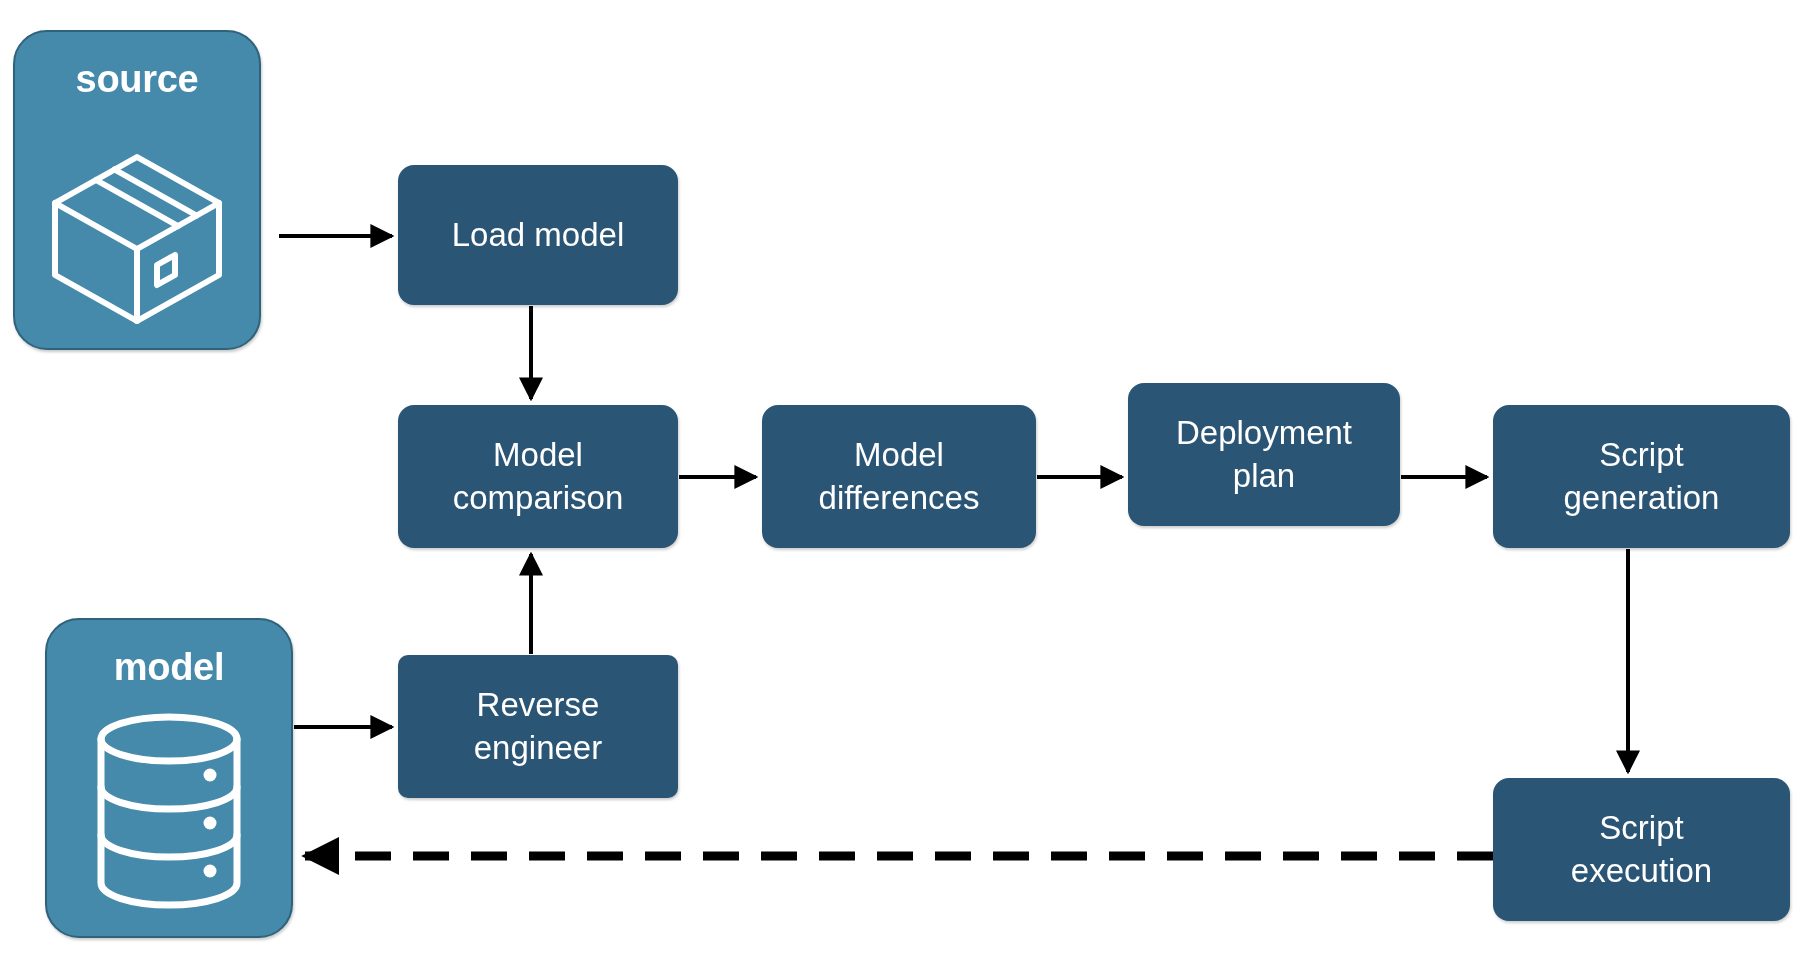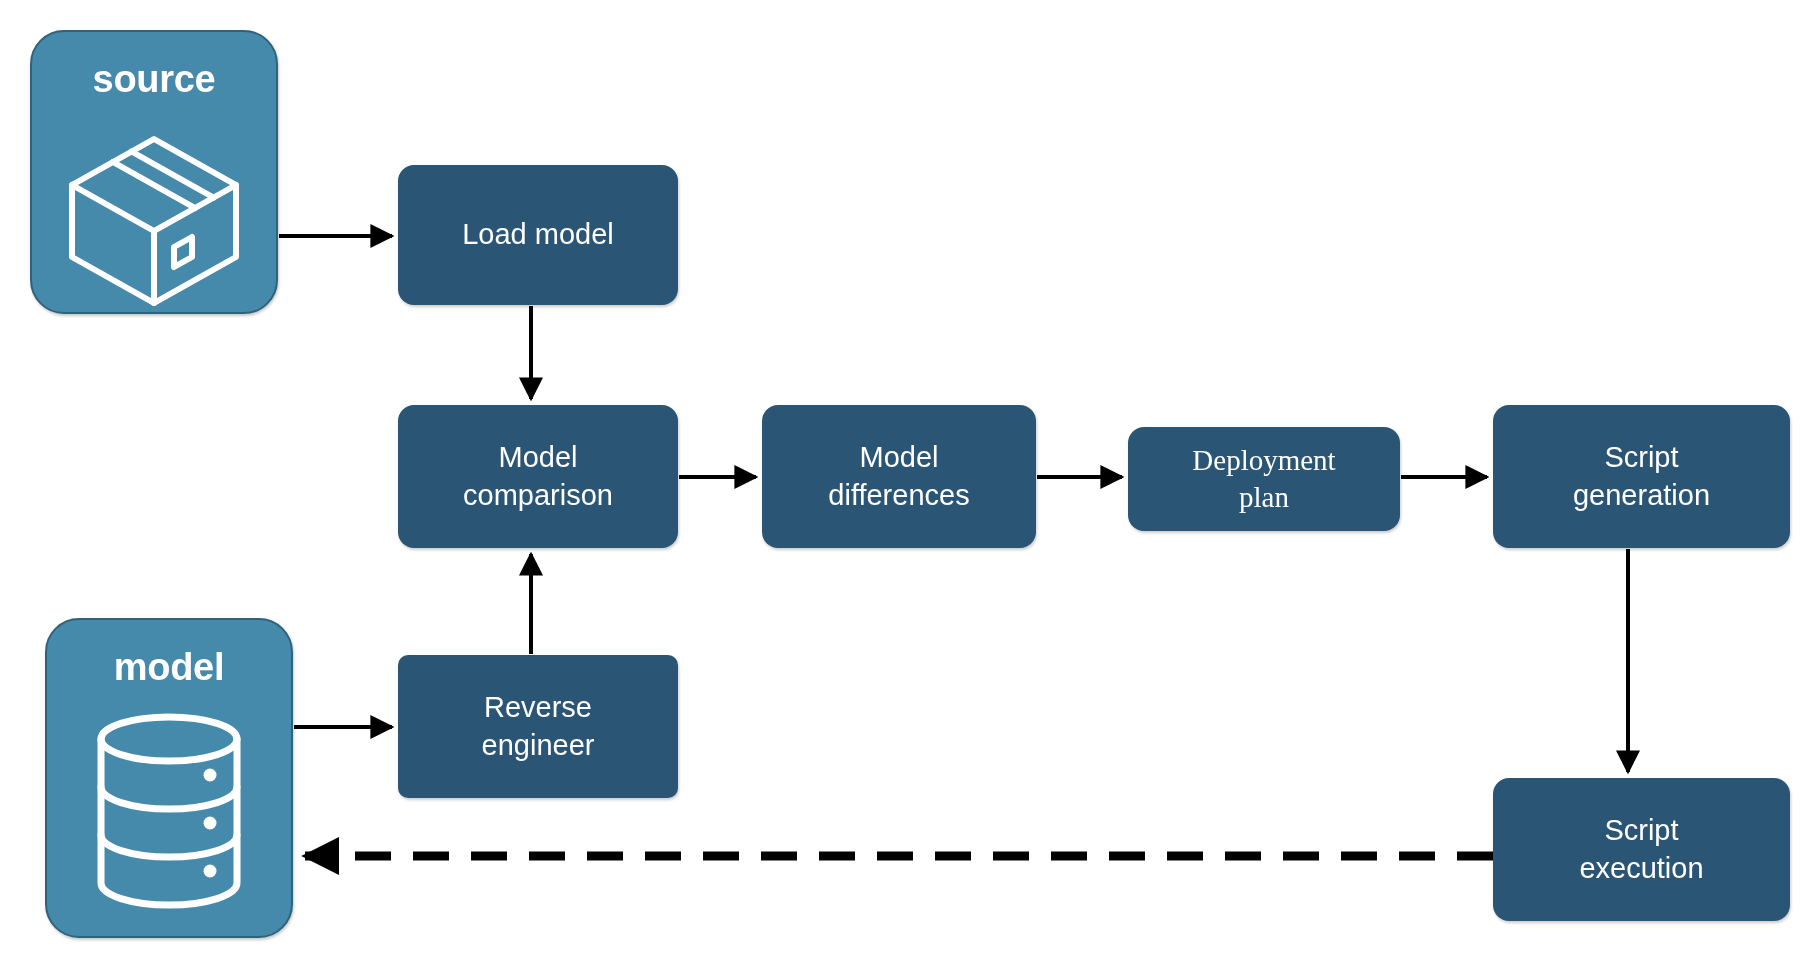--- a/index.html
+++ b/index.html
@@ -47,21 +47,21 @@
   .process {
     position: absolute;
     background: #2b5575;
     border-radius: 16px;
     box-sizing: border-box;
     display: flex;
     align-items: center;
     justify-content: center;
     text-align: center;
     color: #ffffff;
-    font-size: 29px;
+    font-size: 33px;
     line-height: 1.28;
     padding: 6px 10px;
     box-shadow: 1px 2px 3px rgba(0,0,0,0.20);
     user-select: none;
   }
   .edge-layer {
     position: absolute;
     left: 0;
     top: 0;
     width: 1800px;
@@ -114,21 +114,21 @@
 
     <g>
       <line x1="531" y1="654" x2="531" y2="554" stroke="#000000" stroke-width="4" marker-end="url(#arrowR)"></line>
     </g>
 
     <g>
       <line x1="1493" y1="856" x2="305" y2="856" stroke="#000000" stroke-width="9" stroke-dasharray="36 22" marker-end="url(#arrowThick)"></line>
     </g>
   </svg>
 
-  <div class="endpoint" style="left:30px; top:30px; width:248px; height:284px;gap:32px;">
+  <div class="endpoint" style="left:13px; top:30px; width:248px; height:320px;gap:32px;">
     <div class="endpoint-label">source</div>
     <div class="endpoint-icon">
       <svg width="182" height="176" viewBox="0 0 182 176" xmlns="http://www.w3.org/2000/svg">
         <g fill="none" stroke="#ffffff" stroke-width="6" stroke-linejoin="round" stroke-linecap="round">
           <path d="M91 6 L173 52 L173 124 L91 170 L9 124 L9 52 Z"></path>
           <path d="M9 52 L91 98 L173 52"></path>
           <path d="M91 98 L91 170"></path>
           <path d="M50 29 L132 75"></path>
           <path d="M68.5 18.5 L150.5 64.5"></path>
           <path d="M111 114 L129 104 L129 124 L111 134 Z"></path>
@@ -159,21 +159,21 @@
   </div>
 
   <div class="process" style="left:398px; top:405px; width:280px; height:143px;">
     <span>Model<br>comparison</span>
   </div>
 
   <div class="process" style="left:762px; top:405px; width:274px; height:143px;">
     <span>Model<br>differences</span>
   </div>
 
-  <div class="process" style="left:1128px; top:427px; width:272px; height:104px;font-family:Liberation Serif, serif;">
+  <div class="process" style="left:1128px; top:383px; width:272px; height:143px;">
     <span>Deployment<br>plan</span>
   </div>
 
   <div class="process" style="left:1493px; top:405px; width:297px; height:143px;">
     <span>Script<br>generation</span>
   </div>
 
   <div class="process" style="left:398px; top:655px; width:280px; height:143px;border-radius:10px;">
     <span>Reverse<br>engineer</span>
   </div>

